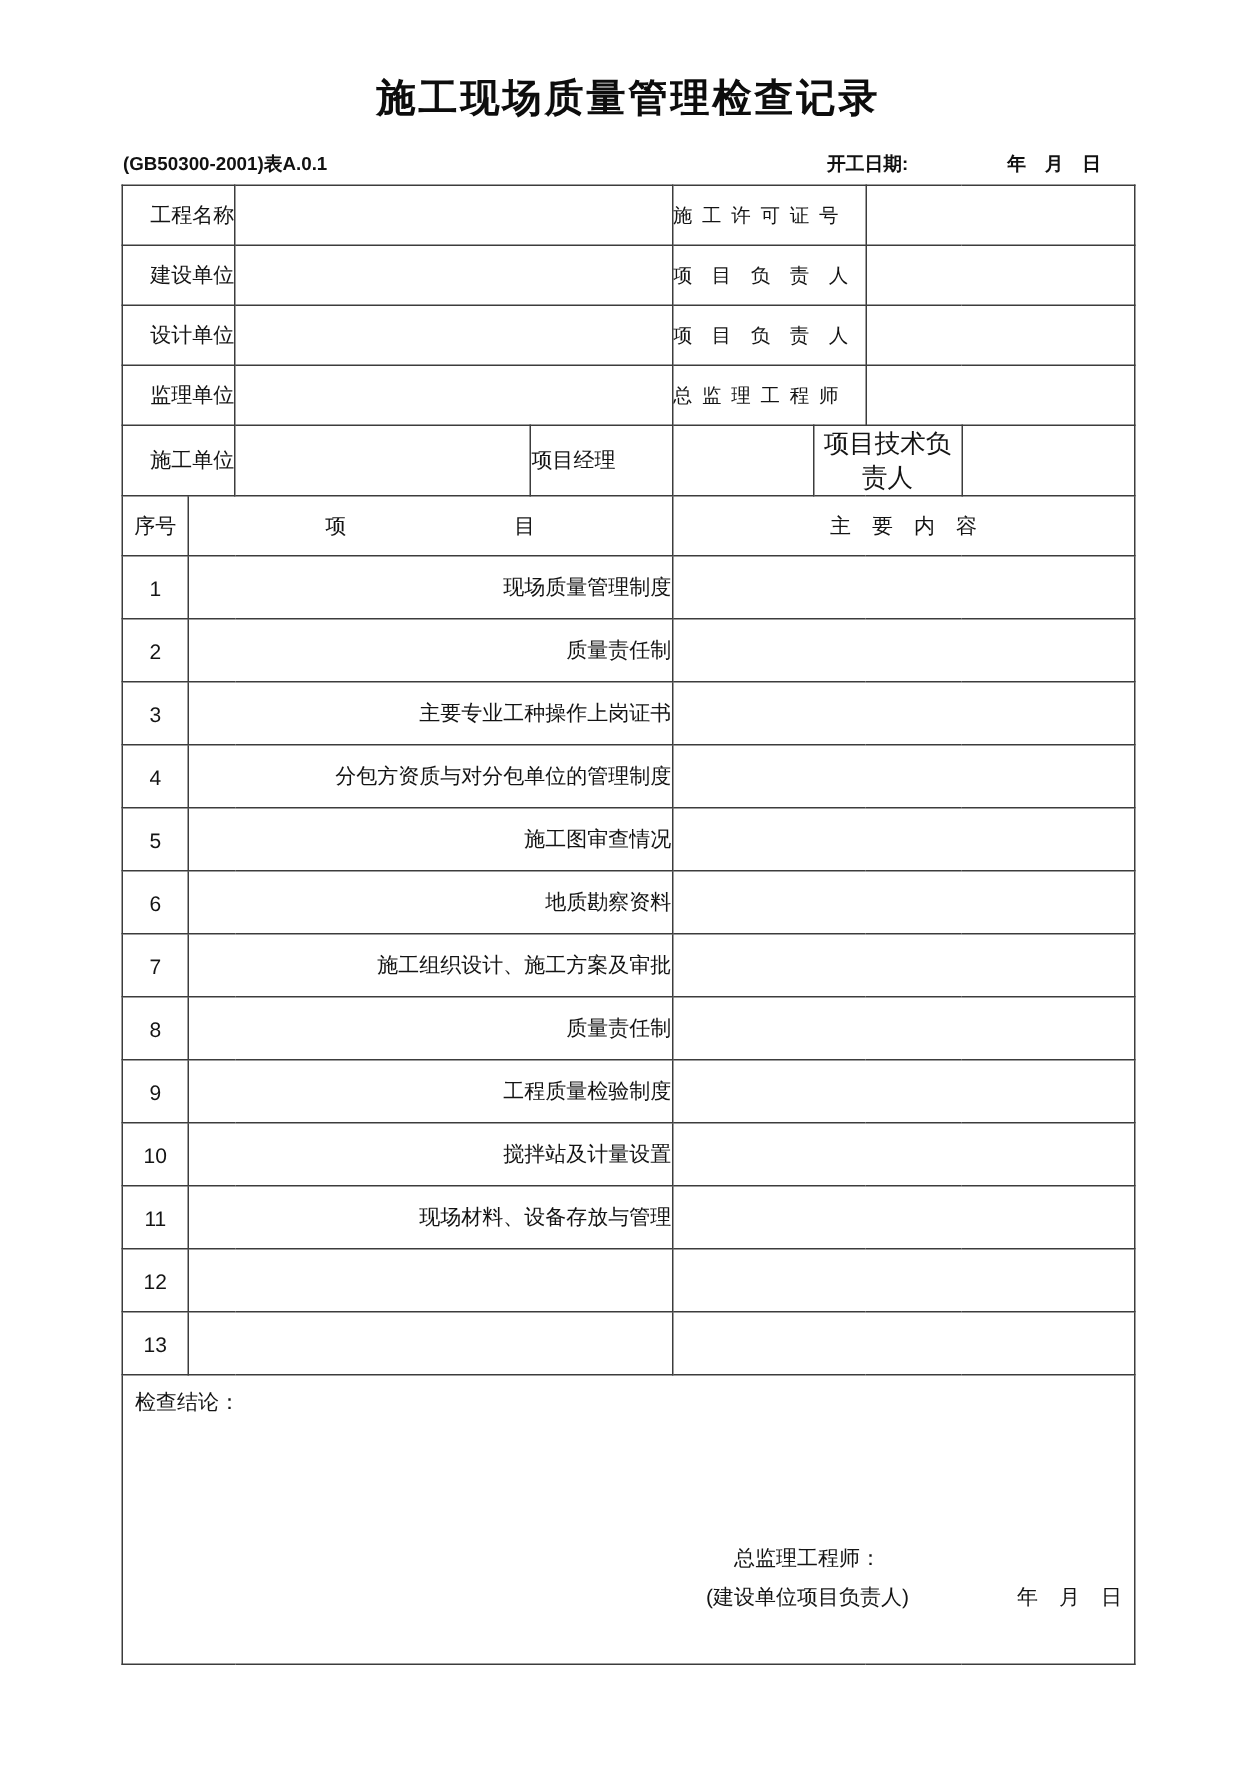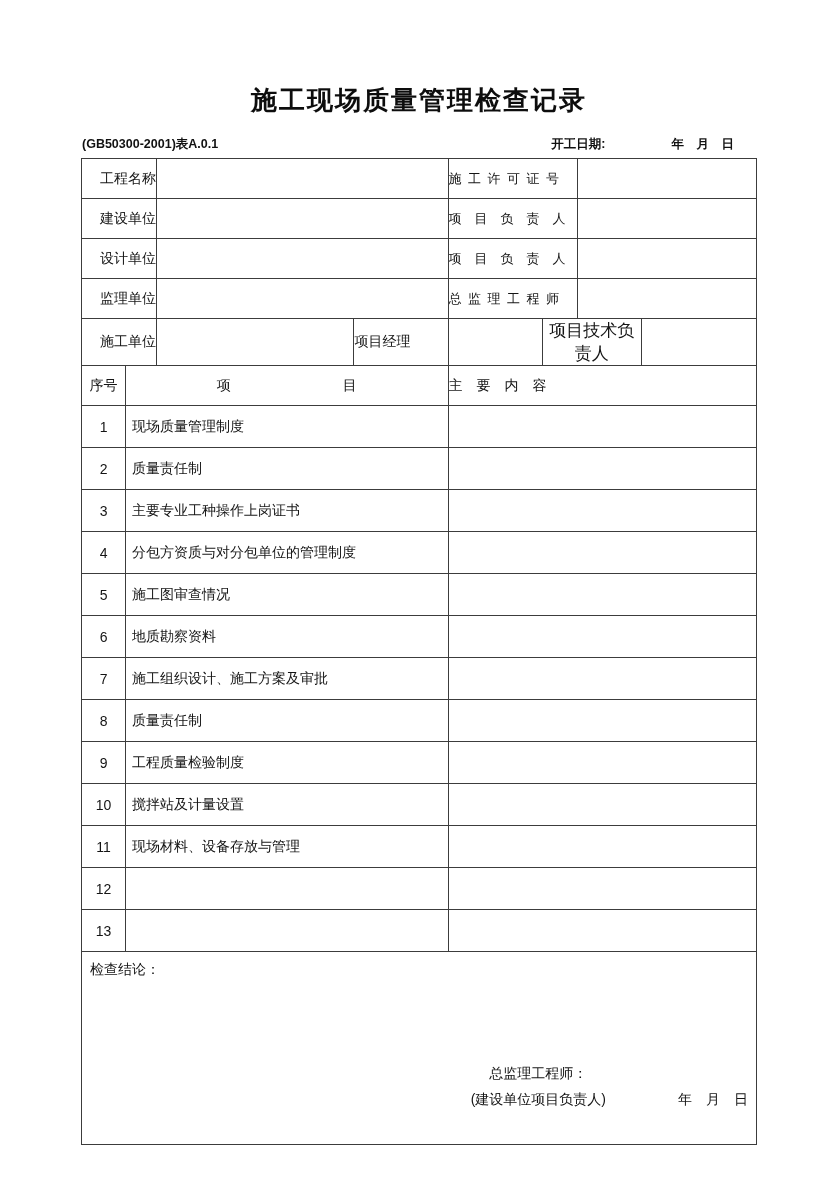--- a/index.html
+++ b/index.html
@@ -3,21 +3,21 @@
 <meta charset="utf-8">
 <style>
   html,body { margin:0; padding:0; }
   body {
     width:838px; height:1186px;
     background:#ffffff;
     color:#141414;
     font-family:"Liberation Sans", sans-serif;
     -webkit-font-smoothing:antialiased;
   }
-  .page { padding-top:83px;border-radius:25px; }
+  .page { padding-top:48px;border-radius:25px; }
 
   .doc-title {
     margin:0 0 18px 0;
     text-align:center;
     font-size:26px;
     font-weight:bold;
     letter-spacing:2px;
     color:#0d0d0d;
   }
 
@@ -50,23 +50,23 @@
   tr.r-contractor td { height:40px; }
   tr.r-header td { height:39px; }
   tr.r-item td { height:41px; }
 
   .lbl      { padding-left:9px; text-align:right; }
   .lbl2     { font-size:13px; }
   .lbl-mid  { text-align:left; font-size:14px; }
   .lbl-tech { text-align:center; font-size:17px; }
   .hdr-no   { text-align:center; }
   .hdr-item { text-align:center; }
-  .hdr-main { }
+  .hdr-main { text-align:center; }
   .item-no  { text-align:center; }
-  .item-nm  { padding-left:6px; text-align:left; }
+  .item-nm  { padding-left:6px; text-align:right; }
 
   td.conclusion-cell { height:192px; vertical-align:top; }
   .conclusion-box { height:192px; display:flex; flex-direction:row; }
   .conclusion-label { padding:9px 0 0 8px; font-size:14px; }
   .conclusion-spacer { flex:1 1 auto; }
   .sign-row {
     display:flex;
     justify-content:flex-end;
     align-items:flex-end;
     gap:72px;

